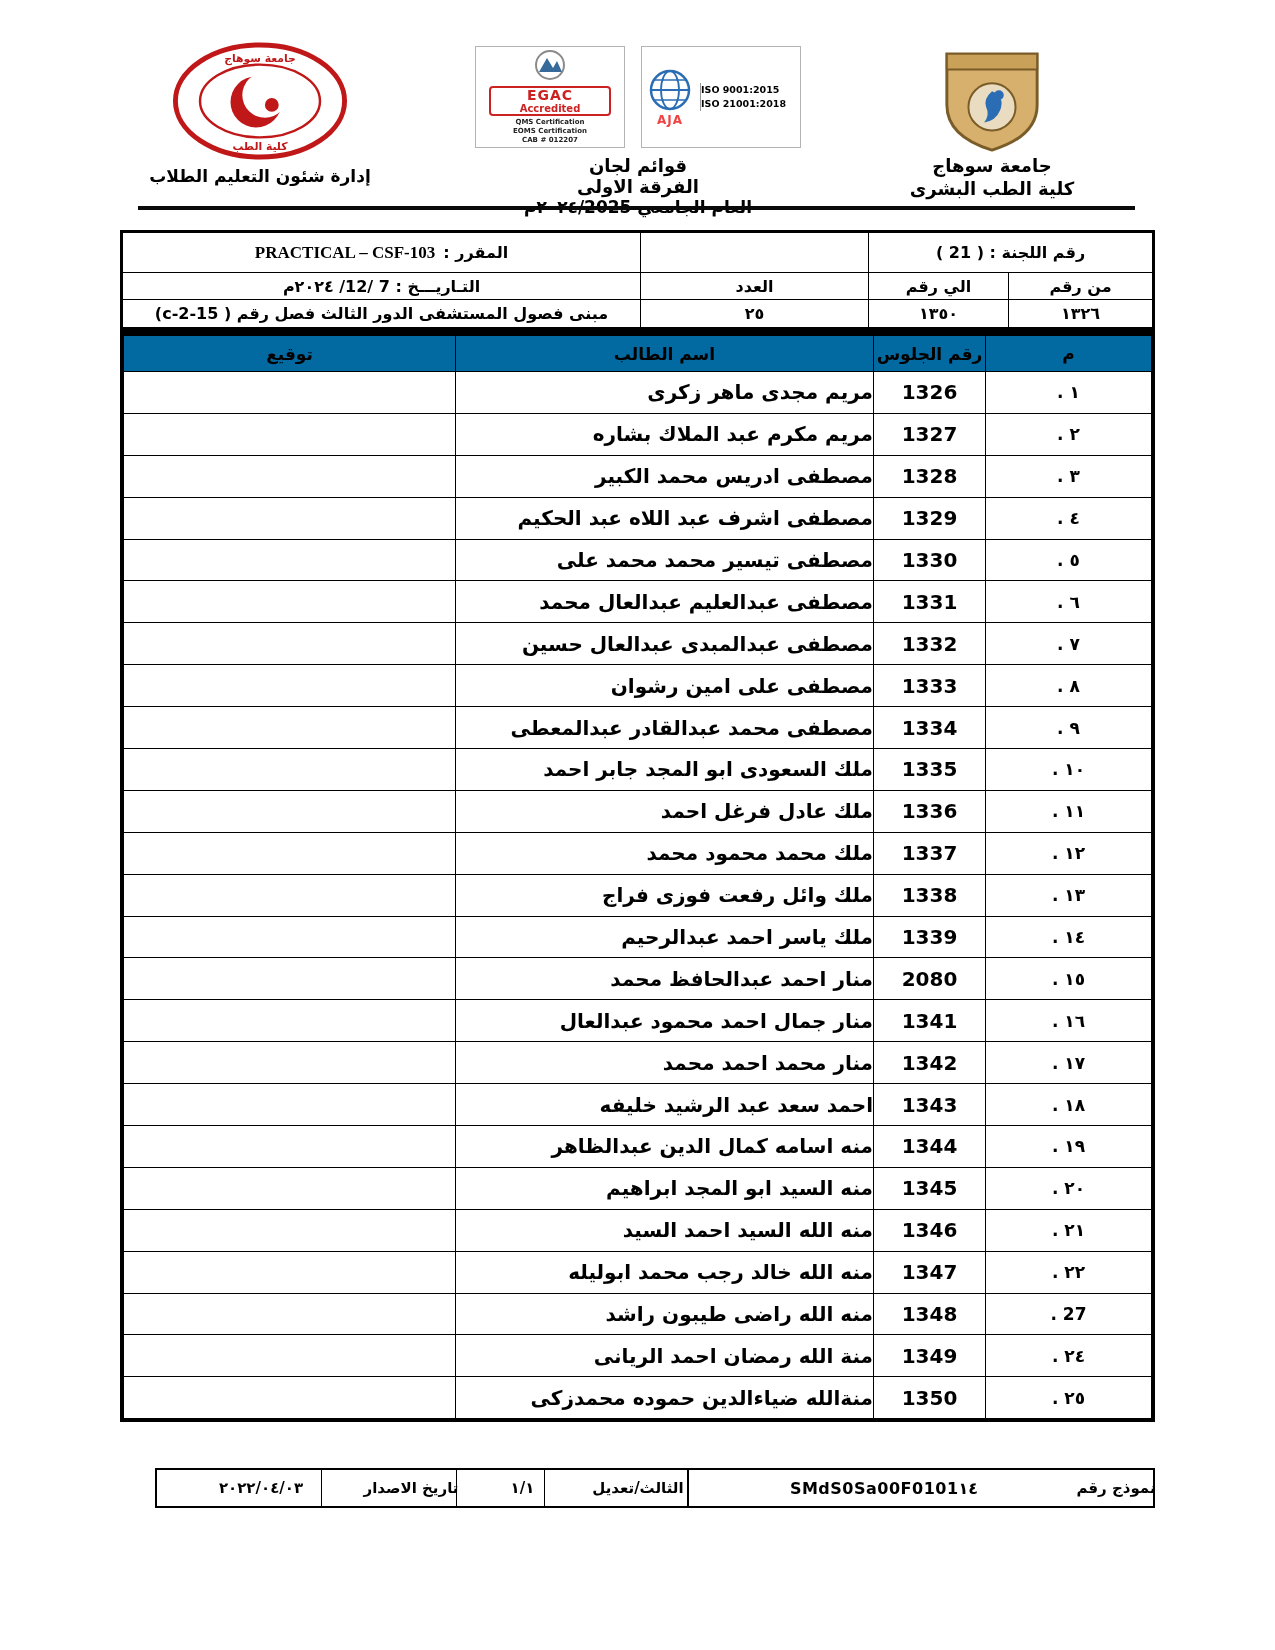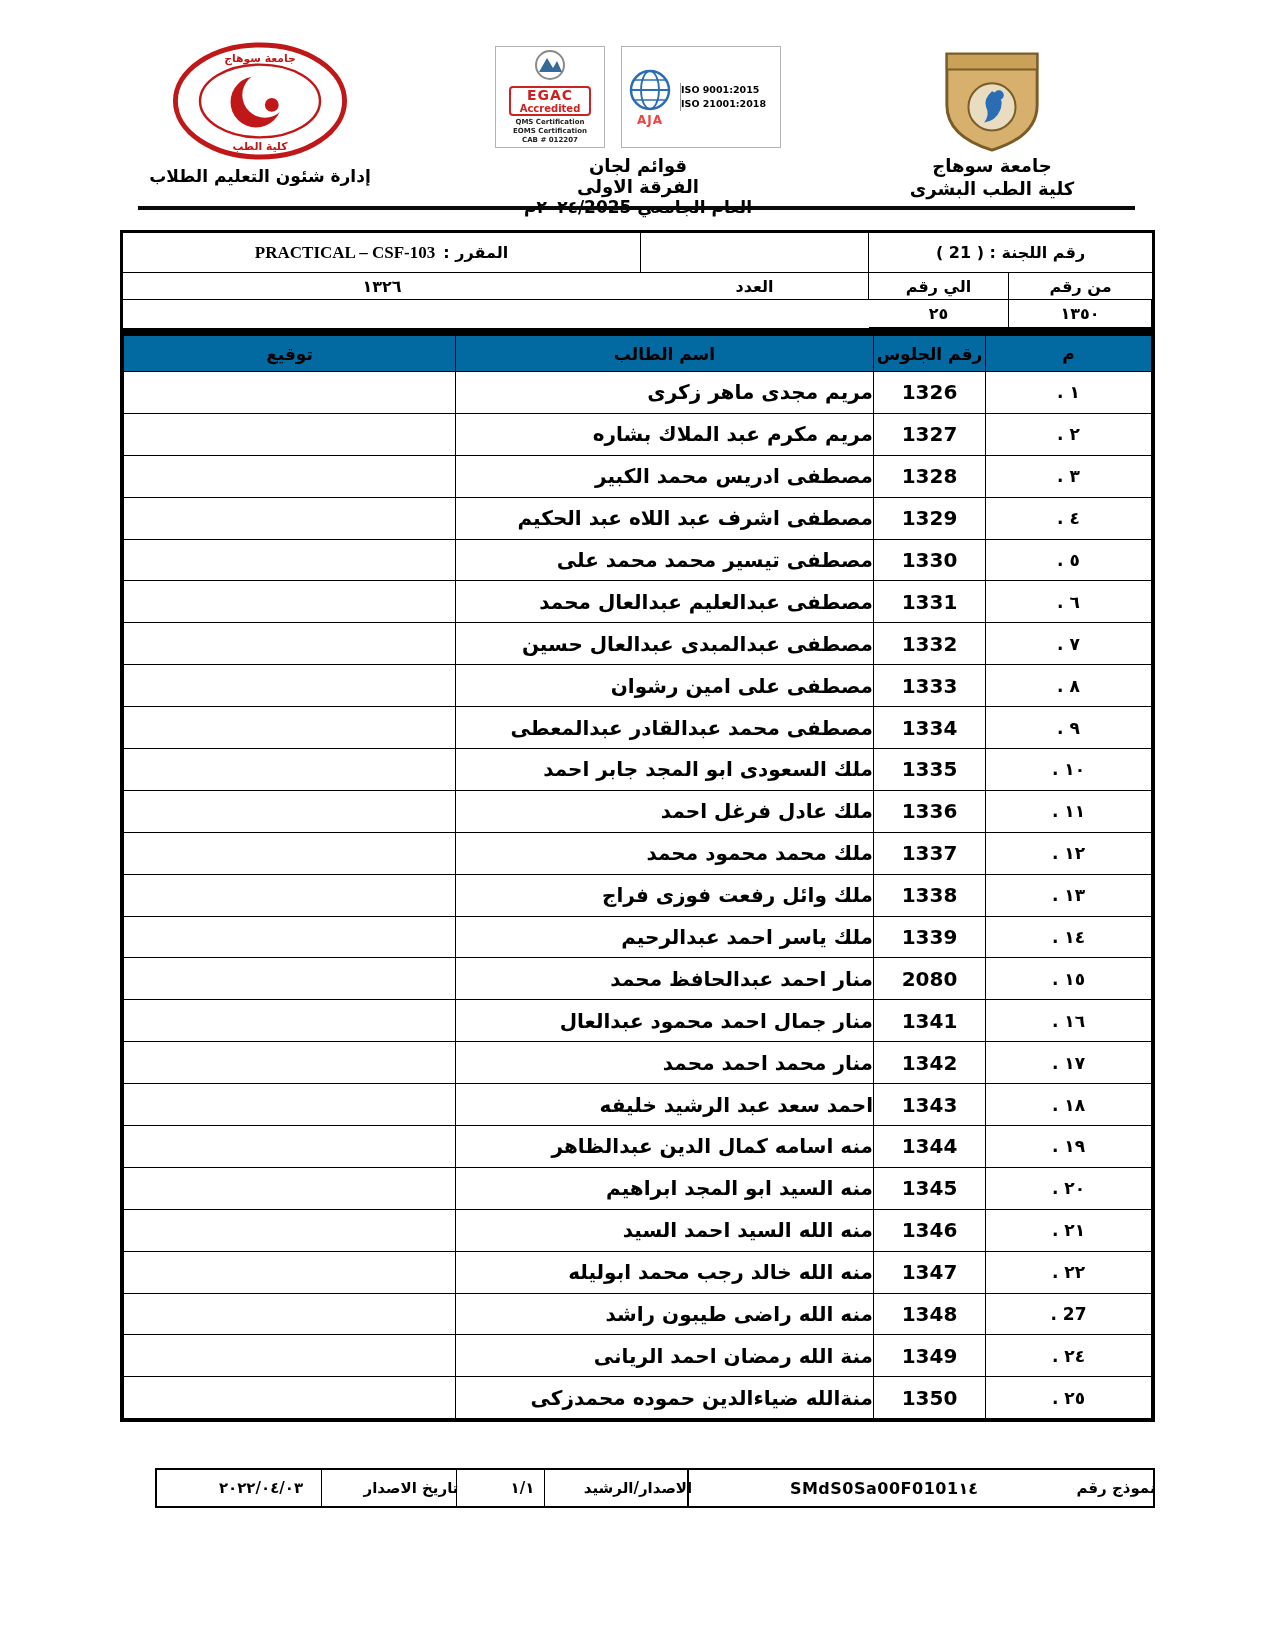--- a/index.html
+++ b/index.html
@@ -7,21 +7,21 @@
   .page{
     width:1275px;height:1650px;position:relative;background:#fff;
     font-family:"DejaVu Sans",sans-serif;color:#000;overflow:hidden;
   }
   
   .hdr-left{position:absolute;left:138px;top:42px;width:244px;text-align:center;}
   .crest{display:block;margin:0 auto;}
   .dept{margin-top:6px;font-size:17px;font-weight:bold;direction:rtl;}
   .hdr-center{position:absolute;left:448px;top:46px;width:380px;text-align:center;}
   .cert-row{display:flex;justify-content:center;align-items:stretch;gap:16px;}
-  .egac{width:110px;border:1px solid #b3b3b3;padding:2px 3px;background:#fff;}
+  .egac{width:150px;border:1px solid #b3b3b3;padding:2px 3px;background:#fff;}
   .egac-badge{border:2px solid #cc2222;border-radius:4px;margin:1px 10px 2px;padding:0 2px;}
   .egac-name{color:#cc2222;font-weight:bold;font-size:14px;letter-spacing:1px;line-height:15px;}
   .egac-acc{color:#cc2222;font-weight:bold;font-size:10px;line-height:11px;}
   .egac-line{font-size:7px;line-height:9px;color:#222;font-weight:bold;}
   .aja{width:160px;border:1px solid #b3b3b3;padding:4px 6px;display:flex;align-items:center;gap:8px;background:#fff;}
   .aja-left{display:flex;flex-direction:column;align-items:center;gap:1px;}
   .aja-name{font-size:12px;font-weight:bold;color:#ef4444;letter-spacing:1px;}
   .aja-right{border-left:1px solid #999;padding-left:0;text-align:left;}
   .iso{font-size:9.5px;font-weight:bold;line-height:14px;white-space:nowrap;}
   .title1{margin-top:7px;font-size:18px;font-weight:bold;direction:rtl;}
@@ -139,24 +139,26 @@
       <div class="cell first committee">رقم اللجنة : ( 21 )</div>
       <div class="cell"></div>
       <div class="cell">
         <span>المقرر :</span>
         <span class="latin" dir="ltr">PRACTICAL – CSF-103</span>
       </div>
 
       <div class="cell first">من رقم</div>
       <div class="cell">الي رقم</div>
       <div class="cell">العدد</div>
+      <div class="cell">التـاريـــخ : 7 /12/ ٢٠٢٤م</div>
 
       <div class="cell first">١٣٢٦</div>
       <div class="cell">١٣٥٠</div>
       <div class="cell">٢٥</div>
+      <div class="cell">مبنى فصول المستشفى الدور الثالث فصل رقم ( c-2-15)</div>
     </div>
 
     <div class="black-bar"></div>
 
     <table class="students">
       <colgroup>
         <col style="width:166px">
           <col style="width:112px">
           <col style="width:418px">
           <col>
@@ -344,19 +346,19 @@
     <td class="c-name">منةالله ضياءالدين حموده محمدزكى</td>
     <td class="c-sign"></td>
   </tr>
 </tbody>
     </table>
   </div>
 
   <div class="footer-grid">
     <div class="fcell first">نموذج رقم</div>
     <div class="fcell ltr">SMdS0Sa00F0101١٤</div>
-    <div class="fcell">الاصدار/الرشيد</div>
+    <div class="fcell">الثالث/تعديل</div>
     <div class="fcell">١/١</div>
     <div class="fcell">تاريخ الاصدار</div>
     <div class="fcell">٢٠٢٢/٠٤/٠٣</div>
   </div>
 
 </div>
 
 </body></html>

